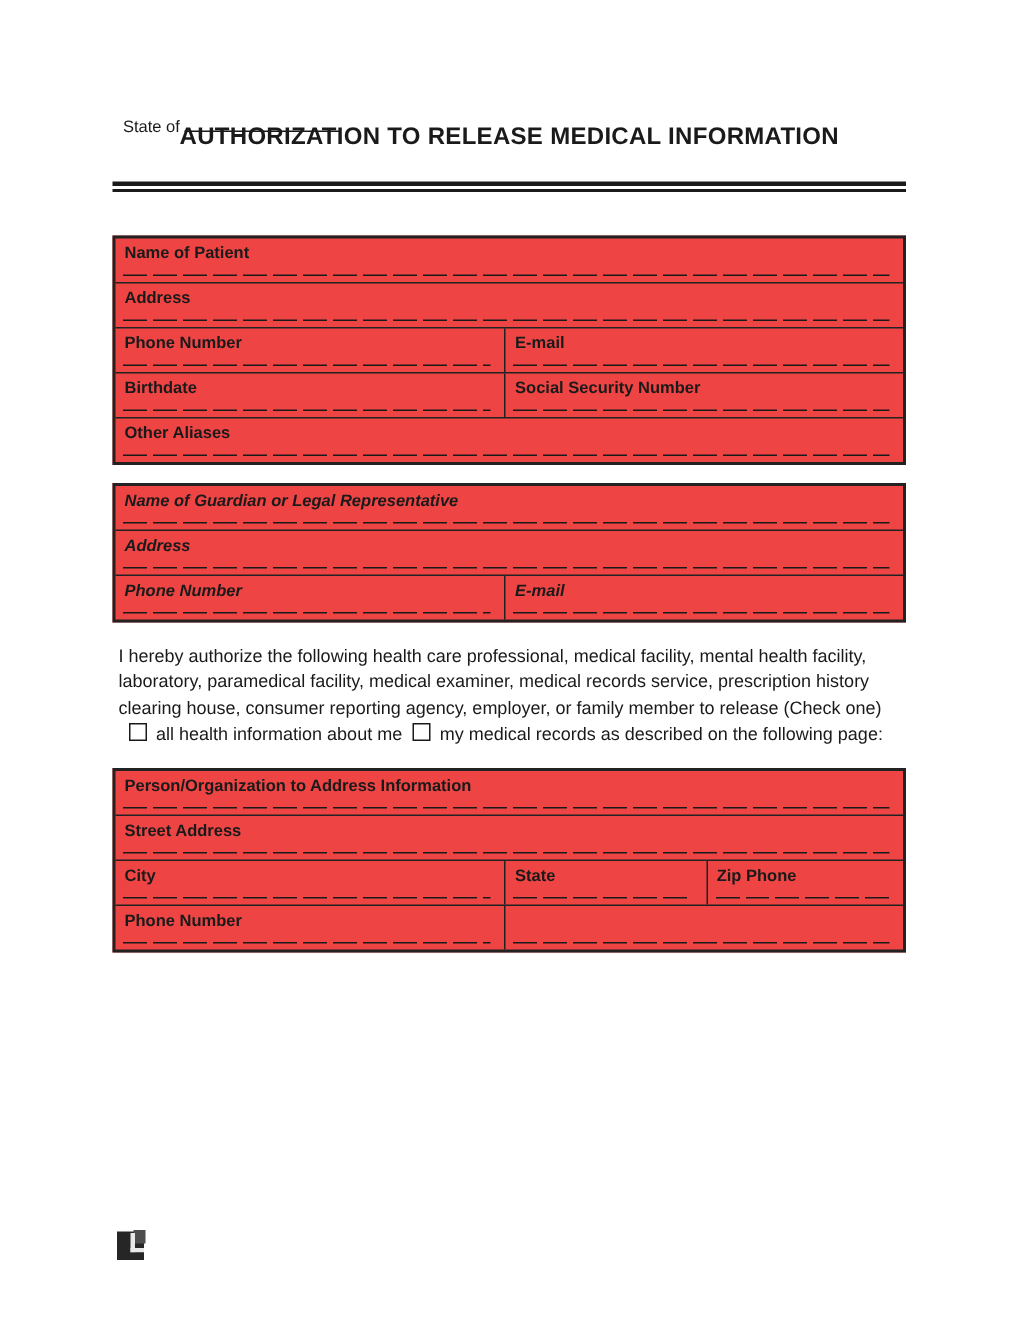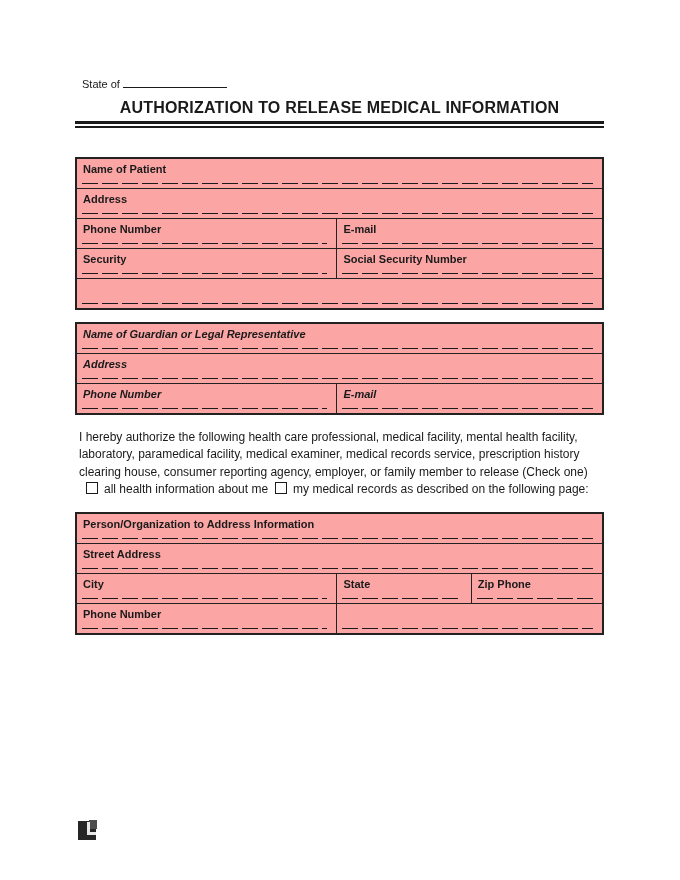--- a/index.html
+++ b/index.html
@@ -4,28 +4,28 @@
 <style>
   html,body{margin:0;padding:0;background:#fff;}
   .page{
     position:relative;width:680px;height:880px;background:#fff;
     font-family:"Liberation Sans", sans-serif;color:#1a1a1a;overflow:hidden;
   }
   
   .state-line{position:absolute;left:82px;top:76px;font-size:11px;}
   .state-blank{display:inline-block;width:104px;border-bottom:1.4px solid #1a1a1a;height:11px;margin-left:3px;}
   .doc-title{
-    position:absolute;left:75px;top:99px;width:529px;text-align:center;
+    position:absolute;left:75px;top:83px;width:529px;text-align:center;
     font-size:16px;font-weight:bold;letter-spacing:.2px;white-space:nowrap;
   }
   .title-rule{position:absolute;left:75px;top:121px;width:529px;}
   .title-rule .r1{height:3px;background:#1a1a1a;}
   .title-rule .r2{height:2px;background:#1a1a1a;margin-top:2px;}
   
-  .ftable{position:absolute;left:75px;width:529px;border:2px solid #222;box-sizing:border-box;background:#fca5a5;}
+  .ftable{position:absolute;left:75px;width:529px;border:2px solid #222;box-sizing:border-box;background:#ef4444;}
   .frow{display:flex;height:29px;border-top:1.5px solid #222;}
   .frow:first-child{border-top:none;}
   .fcell{position:relative;box-sizing:border-box;flex:1;}
   .fcell.w50{flex:0 0 49.6%;border-right:1.5px solid #222;}
   .fcell.w26{flex:0 0 25.6%;border-right:1.5px solid #222;}
   .fcell .lbl{font-size:11px;font-weight:bold;padding:4px 4px 0 6px;white-space:nowrap;}
   .fill-line{
     position:absolute;left:5px;right:9px;bottom:4px;height:1.4px;
     background:repeating-linear-gradient(to right,#1a1a1a 0 16px,transparent 16px 20px);
   }
@@ -70,30 +70,31 @@
         <div class="lbl">Phone Number</div>
         <div class="fill-line"></div>
       </div>
       <div class="fcell">
         <div class="lbl">E-mail</div>
         <div class="fill-line"></div>
       </div>
     </div>
     <div class="frow">
       <div class="fcell w50">
-        <div class="lbl">Security</div>
+        <div class="lbl">Birthdate</div>
         <div class="fill-line"></div>
       </div>
       <div class="fcell">
         <div class="lbl">Social Security Number</div>
         <div class="fill-line"></div>
       </div>
     </div>
     <div class="frow">
       <div class="fcell">
+        <div class="lbl">Other Aliases</div>
         <div class="fill-line"></div>
       </div>
     </div>
   </div>
 
   <div class="ftable" style="top:322px;font-style:italic;">
     <div class="frow">
       <div class="fcell">
         <div class="lbl">Name of Guardian or Legal Representative</div>
         <div class="fill-line"></div>

